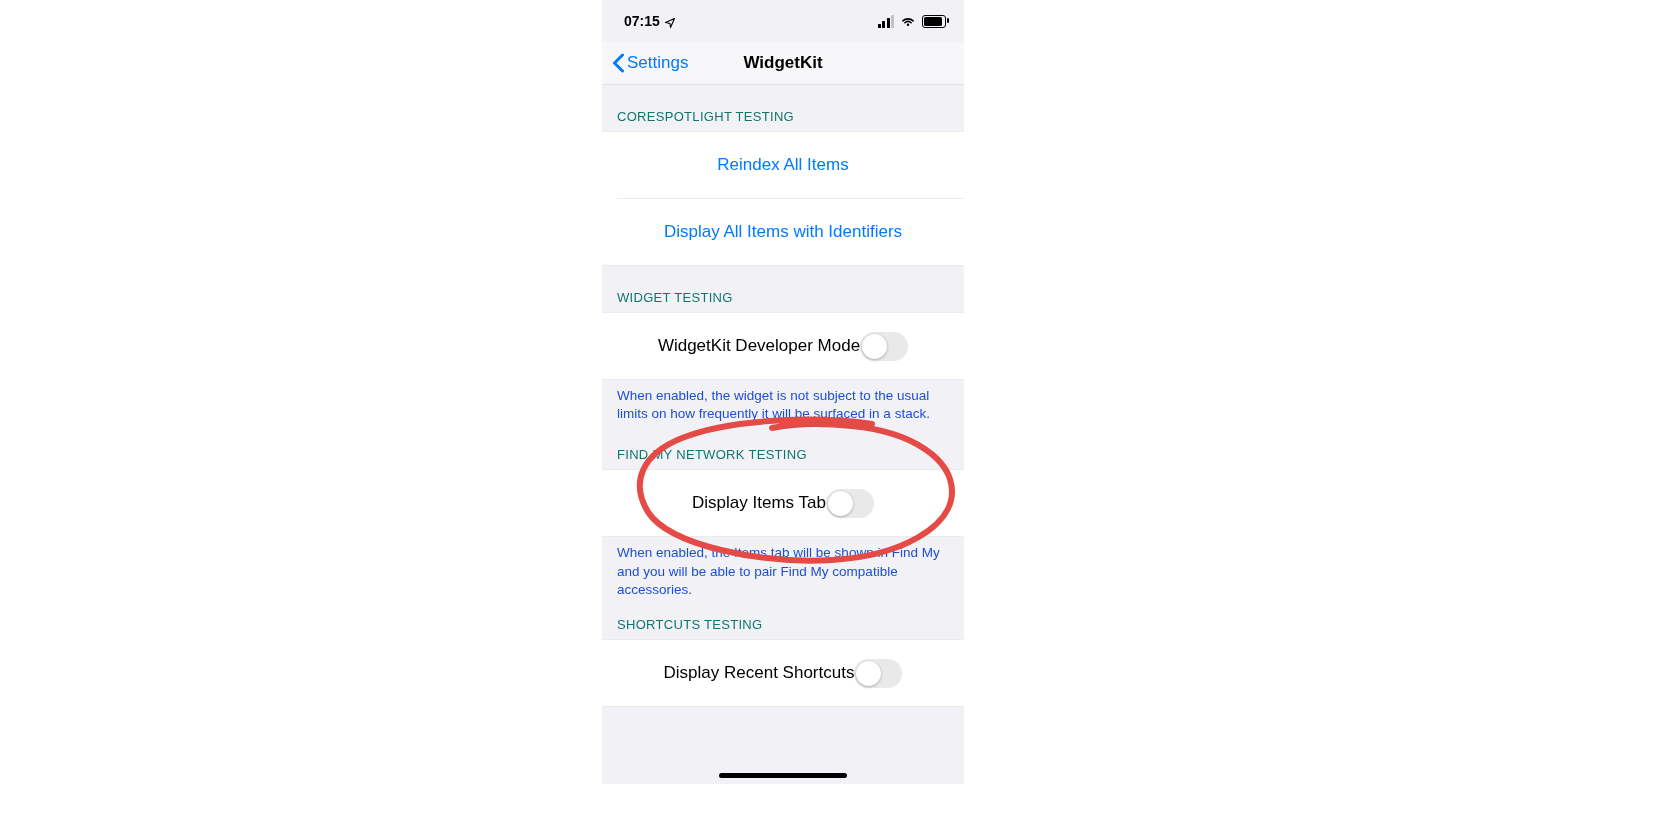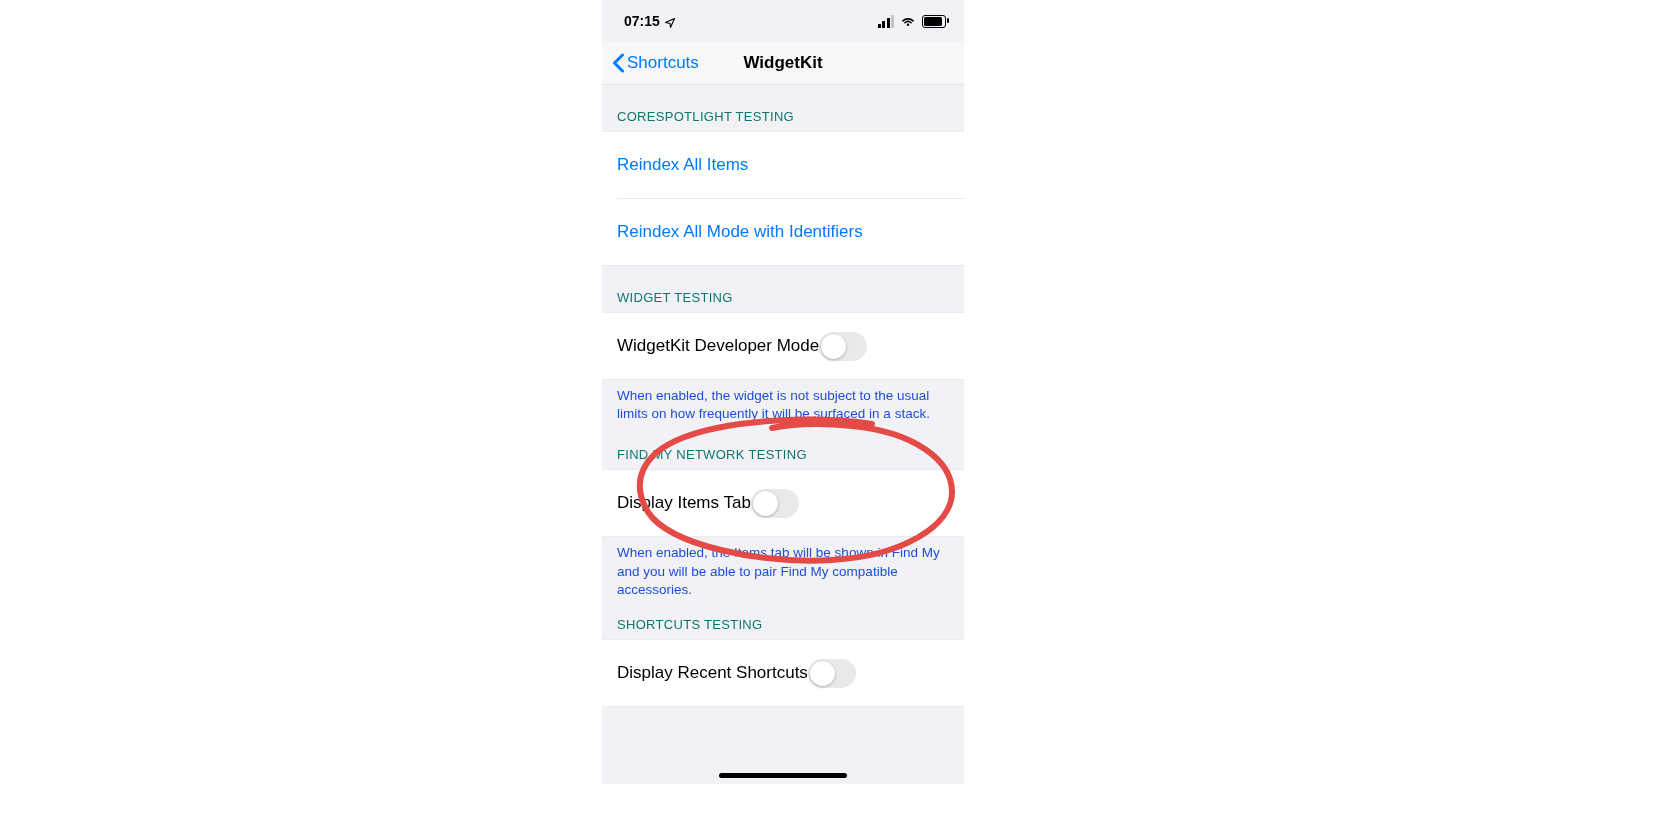--- a/index.html
+++ b/index.html
@@ -96,21 +96,21 @@
   .table {
     background: #ffffff;
     border-top: 1px solid rgba(0,0,0,0.08);
     border-bottom: 1px solid rgba(0,0,0,0.08);
   }
   .row {
     min-height: 46px;
     padding: 10px 15px;
     display: flex;
     align-items: center;
-    justify-content: flex-start;
+    justify-content: center;
     font-size: 17px;
     color: #000;
     position: relative;
   }
   .row + .row { border-top: 1px solid rgba(0,0,0,0.08); margin-left:15px; padding-left:0; }
   .row.link { color: #007aff; }
 
   
   .section-footer {
     padding: 7px 15px 0 15px;
@@ -176,32 +176,32 @@
       </div>
     </div>
 
     <div class="navbar">
       <div class="back-btn">
         <span class="back-chevron">
           <svg width="13" height="20" viewBox="0 0 12 20">
             <polyline points="10,2 2,10 10,18" fill="none" stroke="#007aff" stroke-width="3" stroke-linecap="round" stroke-linejoin="round"></polyline>
           </svg>
         </span>
-        <span>Shortcuts</span>
+        <span>Settings</span>
       </div>
       <div class="nav-title">WidgetKit</div>
     </div>
 
     <div class="section-header">CORESPOTLIGHT TESTING</div>
     <div class="table">
       <div class="row link">
         <span>Reindex All Items</span>
       </div>
       <div class="row link">
-        <span>Reindex All Mode with Identifiers</span>
+        <span>Display All Items with Identifiers</span>
       </div>
     </div>
 
     <div class="section-header">WIDGET TESTING</div>
     <div class="table">
       <div class="row">
         <span>WidgetKit Developer Mode</span>
         <span class="toggle">
             <span class="knob"></span>
           </span>

